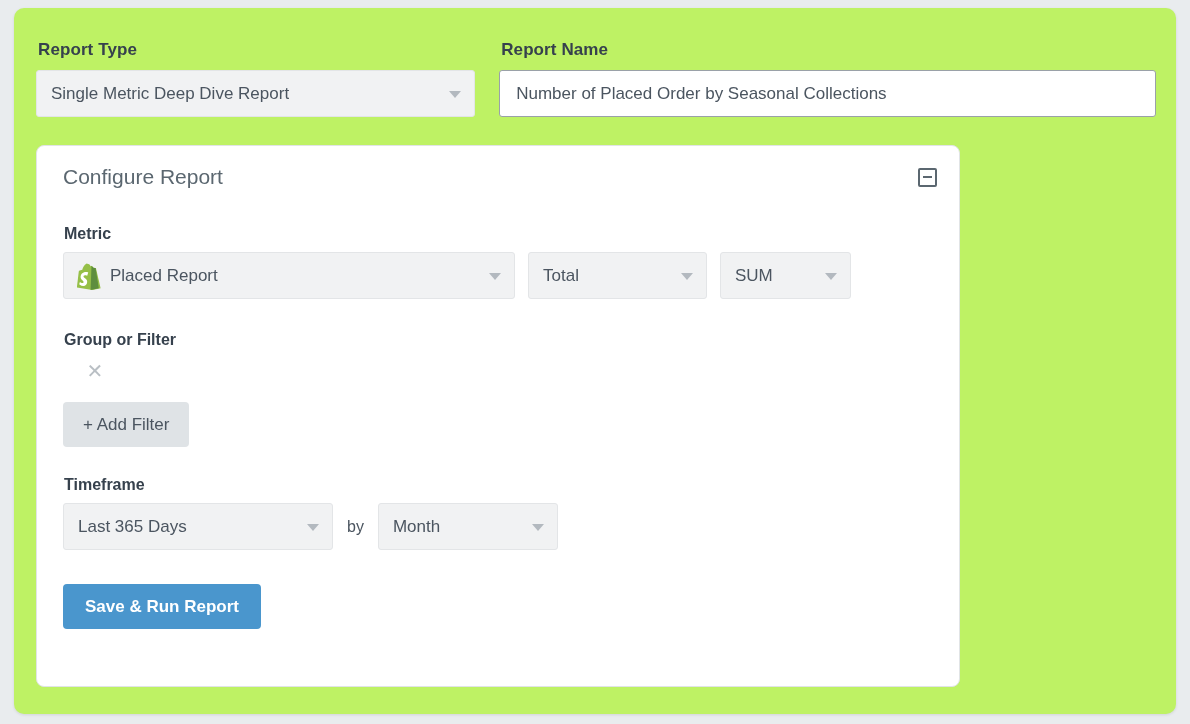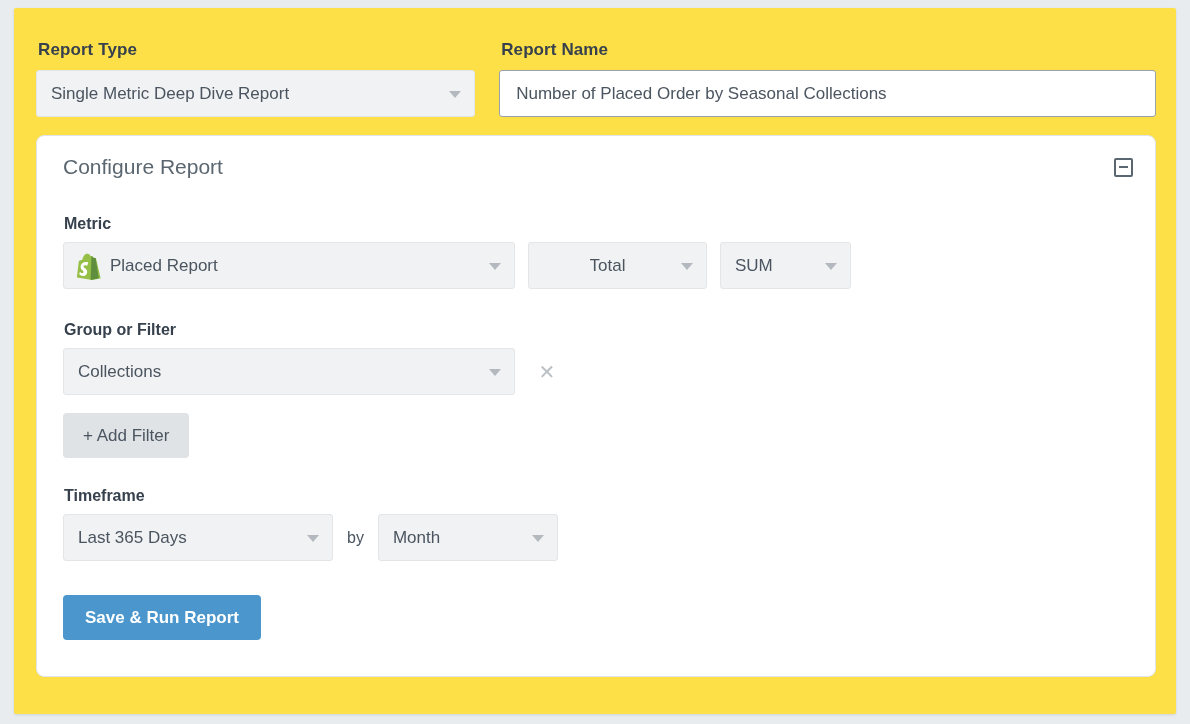--- a/index.html
+++ b/index.html
@@ -19,22 +19,22 @@
     overflow: hidden;
   }
 
   
   .outer-card {
     position: absolute;
     left: 14px;
     top: 8px;
     width: 1162px;
     height: 706px;
-    background: #fde047;
-    border-radius: 2px;
+    background: #bef264;
+    border-radius: 10px;
     box-shadow: 0 1px 3px rgba(0,0,0,0.10);
     padding-left: 16px;
   }
 
   
   .top-row {
     position: absolute;
     left: 22px;
     top: 32px;
     width: 1120px;
@@ -95,22 +95,22 @@
     font-size: 17px;
     font-family: "Liberation Sans", sans-serif;
     color: #4b5560;
     outline: none;
   }
 
   
   .inner-card {
     position: absolute;
     left: 22px;
-    top: 127px;
-    width: 1120px;
+    top: 137px;
+    width: 924px;
     height: 542px;
     background: #ffffff;
     border: 1px solid #e1e4e6;
     border-radius: 8px;
   }
 
   .inner-header {
     position: absolute;
     left: 0; top: 0;
     width: 100%;
@@ -161,21 +161,21 @@
 
   .metric-select { width: 452px; padding-left: 46px; }
   .shopify-icon {
     position: absolute;
     left: 12px;
     top: 50%;
     margin-top: -14px;
     width: 26px;
     height: 29px;
   }
-  .total-select { width: 179px; margin-left: 13px; justify-content: center; }
+  .total-select { width: 179px; margin-left: 13px; }
   .sum-select   { width: 131px; margin-left: 13px; }
 
   .group-select { width: 452px; }
   .remove-x {
     width: 26px;
     height: 26px;
     margin-left: 19px;
     display: flex;
     align-items: center;
     justify-content: center;
@@ -288,24 +288,20 @@
 
           </div>
         </div>
 
         <div class="sp-31"></div>
 
         
         <div class="section">
           <div class="sec-label">Group or Filter</div>
           <div class="row">
-            <div class="select group-select">
-              <span class="sel-text">Collections</span>
-              <span class="caret"></span>
-            </div>
             <div class="remove-x">✕</div>
           </div>
           <button class="add-filter-btn">+ Add Filter</button>
         </div>
 
         <div class="sp-28"></div>
 
         
         <div class="section">
           <div class="sec-label">Timeframe</div>

